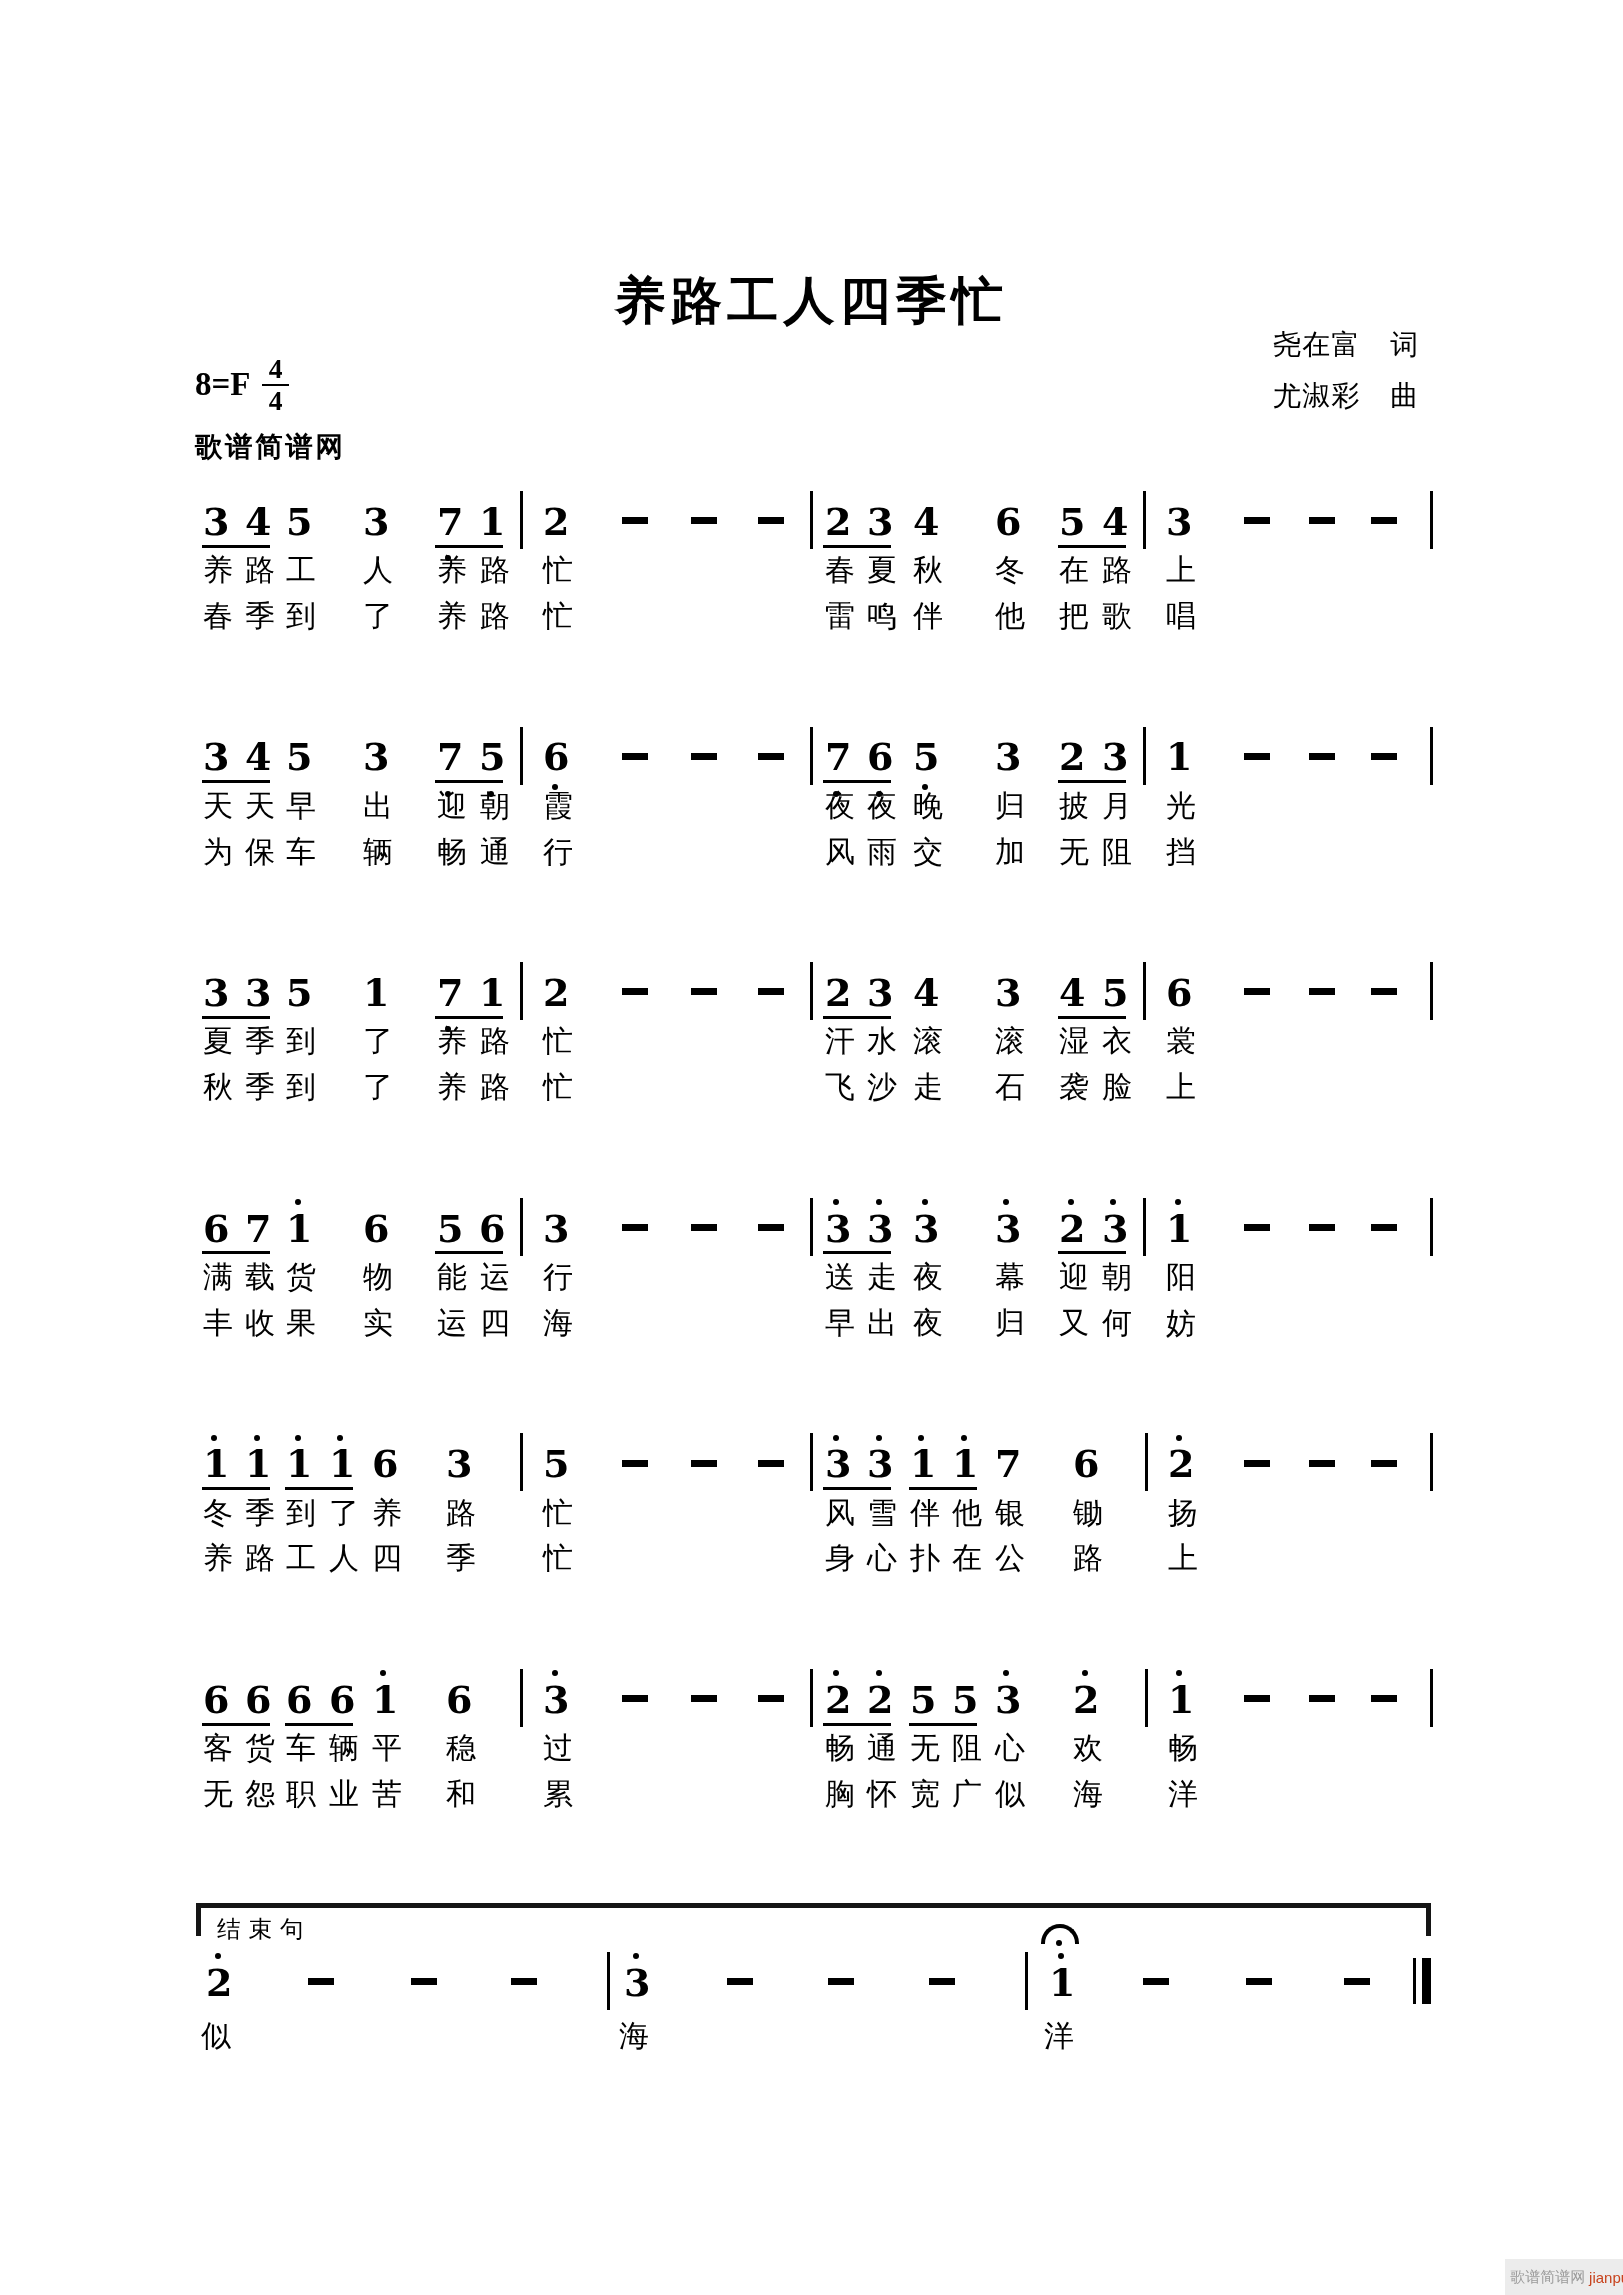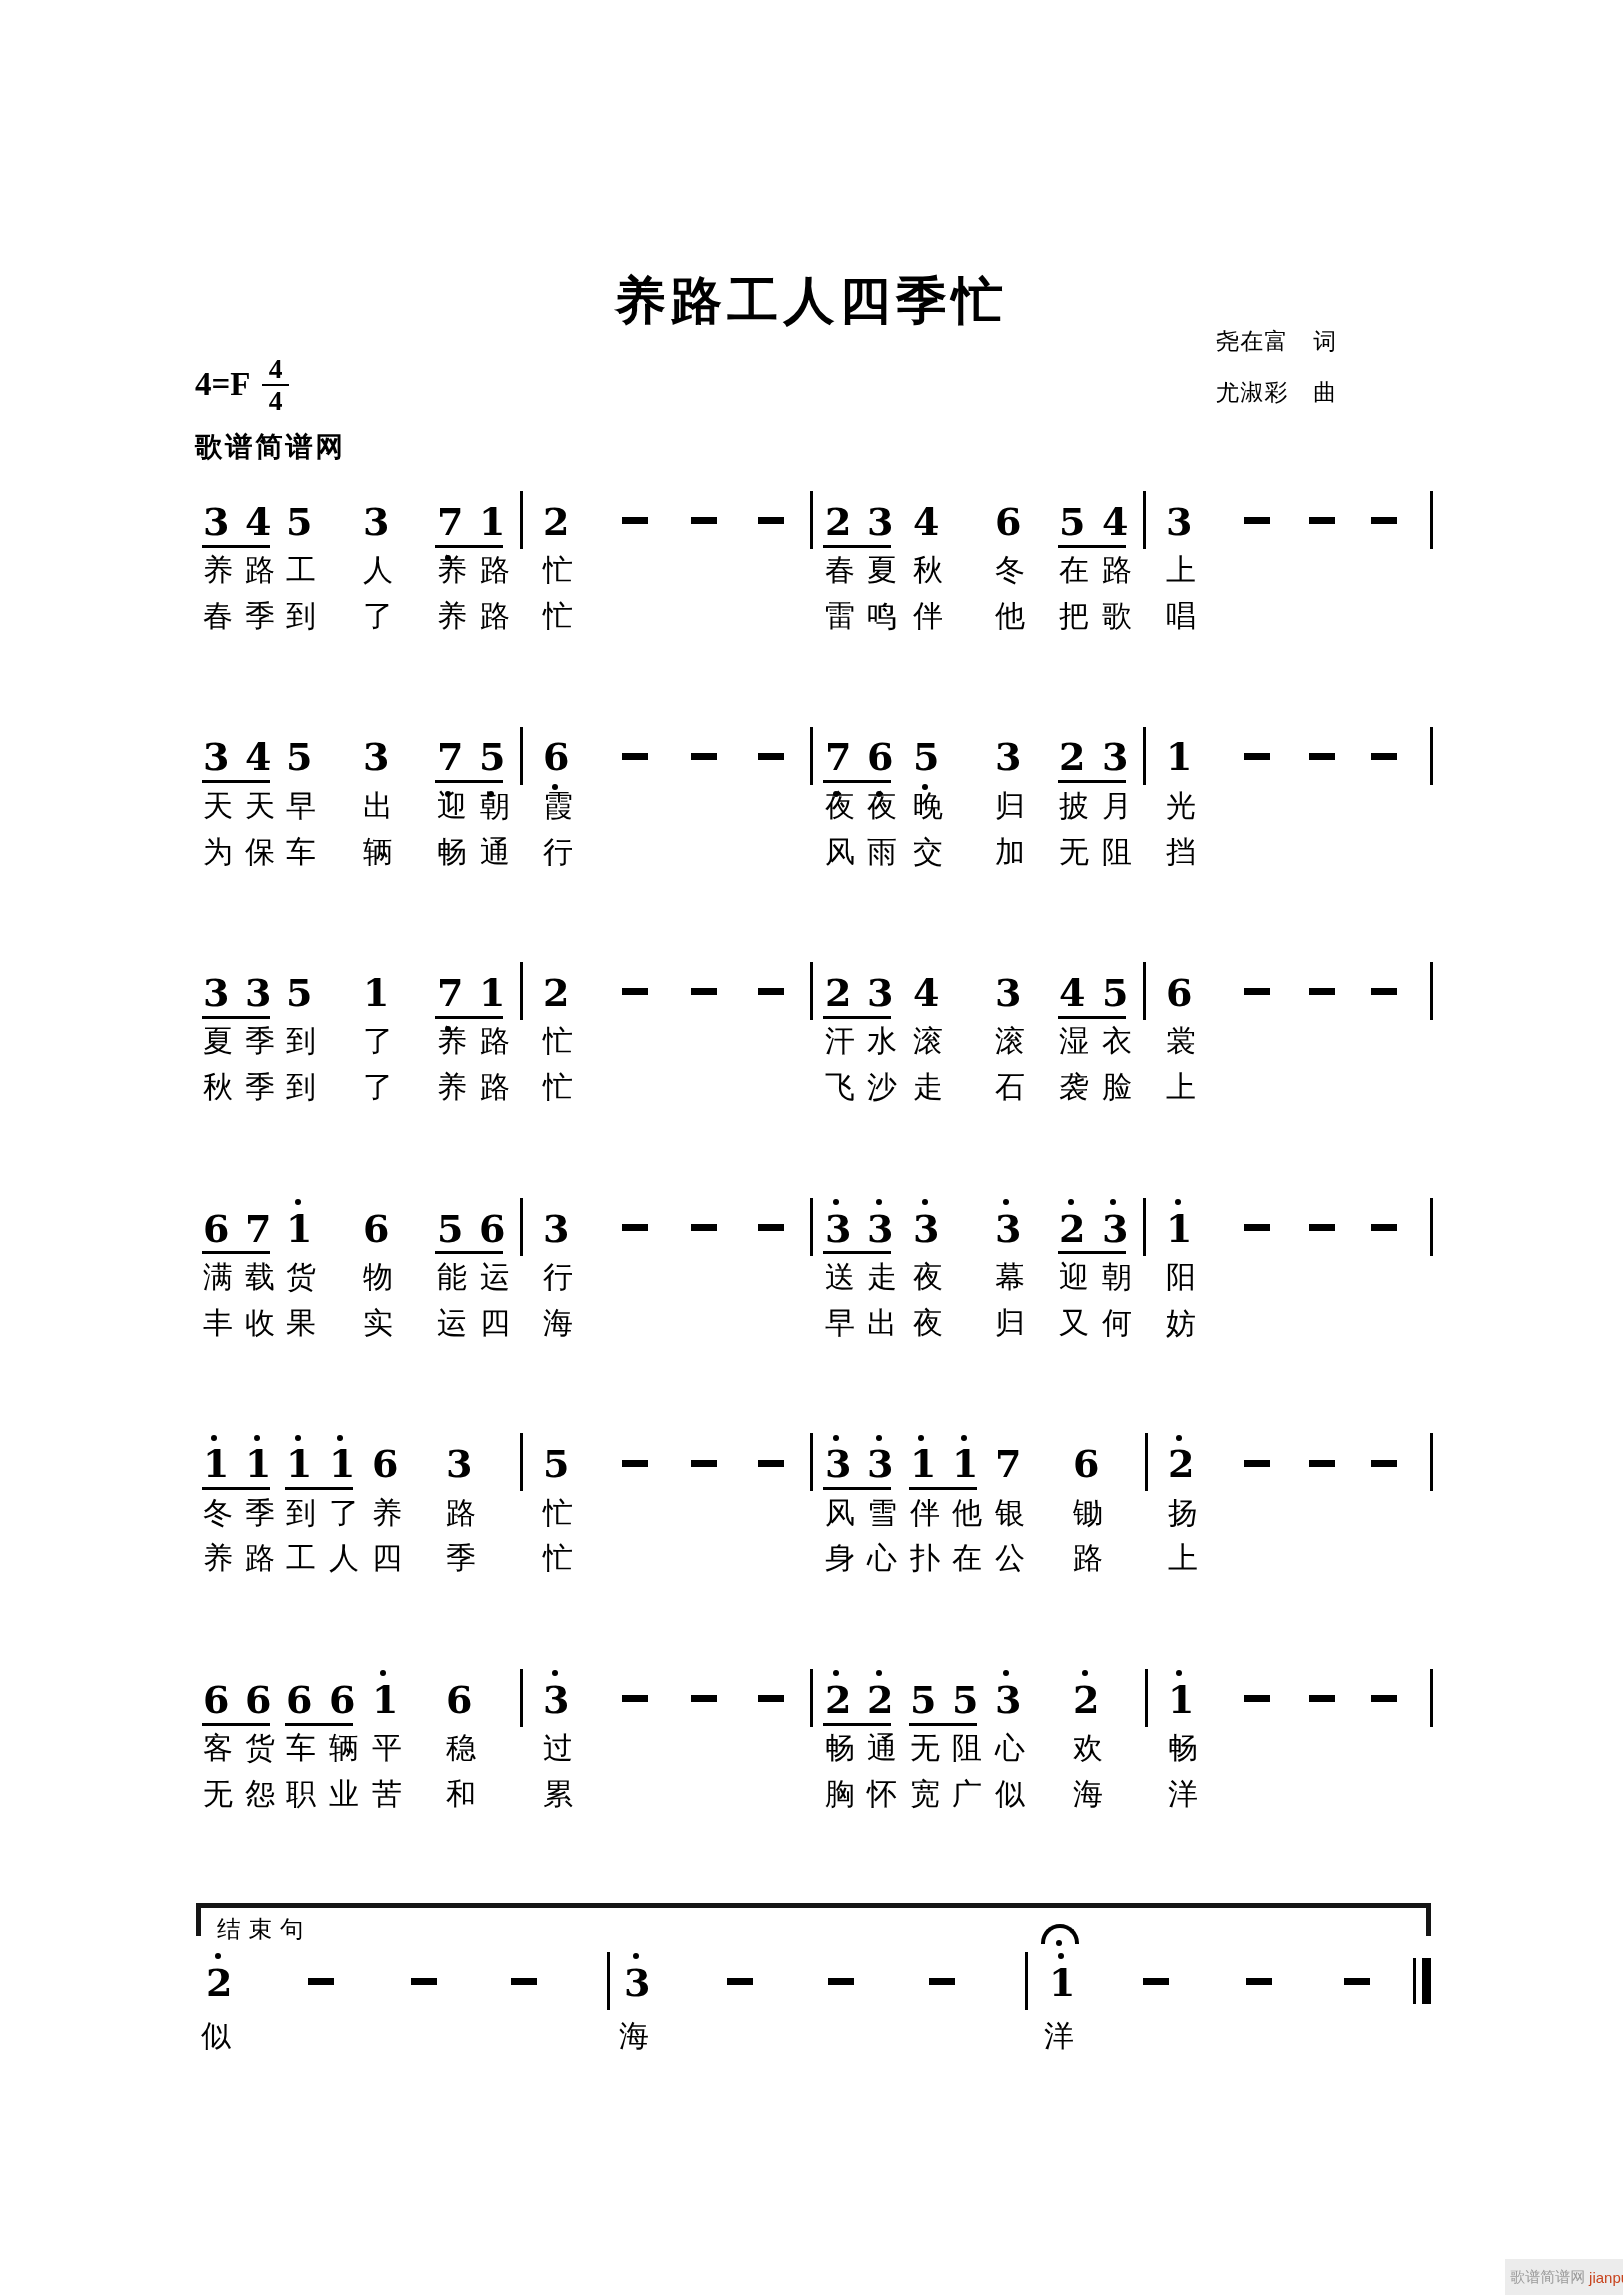--- a/index.html
+++ b/index.html
@@ -1,20 +1,20 @@
 <!DOCTYPE html>
 <html style="font-size:10.5px"><head>
 <meta charset="utf-8">
 <style>
   html,body{margin:0;padding:0;background:#e8e8e8;}
   .page{position:relative;width:1623px;height:2295px;background:#ffffff;margin:0 auto;
         font-family:"Liberation Serif",serif;color:#000;overflow:hidden;}
   .title{position:absolute;left:0;top:267px;width:100%;text-align:center;
          font-size:51px;font-weight:bold;letter-spacing:5.2px;}
-  .credit{position:absolute;left:1216px;font-size:23px;letter-spacing:1.3px;}
+  .credit{position:absolute;left:1273px;font-size:28px;letter-spacing:1.3px;}
   .credit.c1{top:326px;}
   .credit.c2{top:377px;}
   .keysig{position:absolute;left:195px;top:355px;display:flex;align-items:center;gap:11.8px;}
   .keysig .key{font-size:33px;font-weight:bold;}
   .meter{display:flex;flex-direction:column;align-items:center;line-height:1.0;
          font-size:27.5px;font-weight:bold;}
   .meter .num{border-bottom:2.6px solid #000;padding:0 6.5px 1.3px;}
   .meter .den{padding:1.3px 6.5px 0;}
   .style-text{position:absolute;left:195px;top:429px;font-size:27.5px;font-weight:bold;letter-spacing:2.6px;}
   .score{position:absolute;left:0;top:0;width:100%;height:100%;}
@@ -39,21 +39,21 @@
 <body>
 
 <div class="page">
 
   <div class="title">养路工人四季忙</div>
 
   <div class="credit c1">尧在富　词</div>
   <div class="credit c2">尤淑彩　曲</div>
 
   <div class="keysig">
-    <span class="key">4=F</span>
+    <span class="key">8=F</span>
     <span class="meter">
       <span class="num">4</span>
       <span class="den">4</span>
     </span>
   </div>
 
   <div class="style-text">歌谱简谱网</div>
 
   <div class="score">
       <div class="num-note" style="left: 203px; top: 503px;">3</div>

